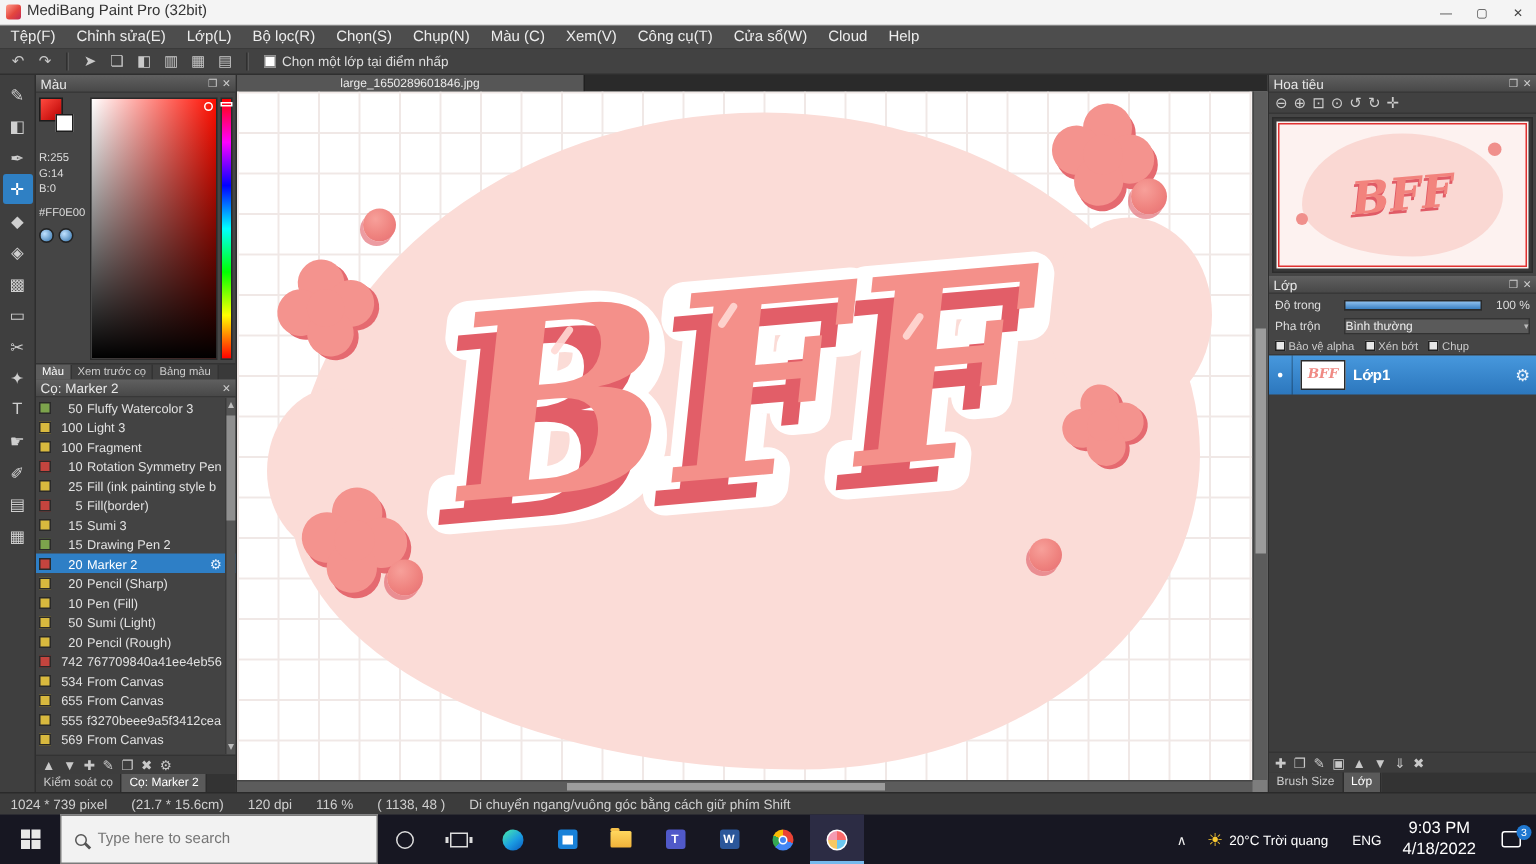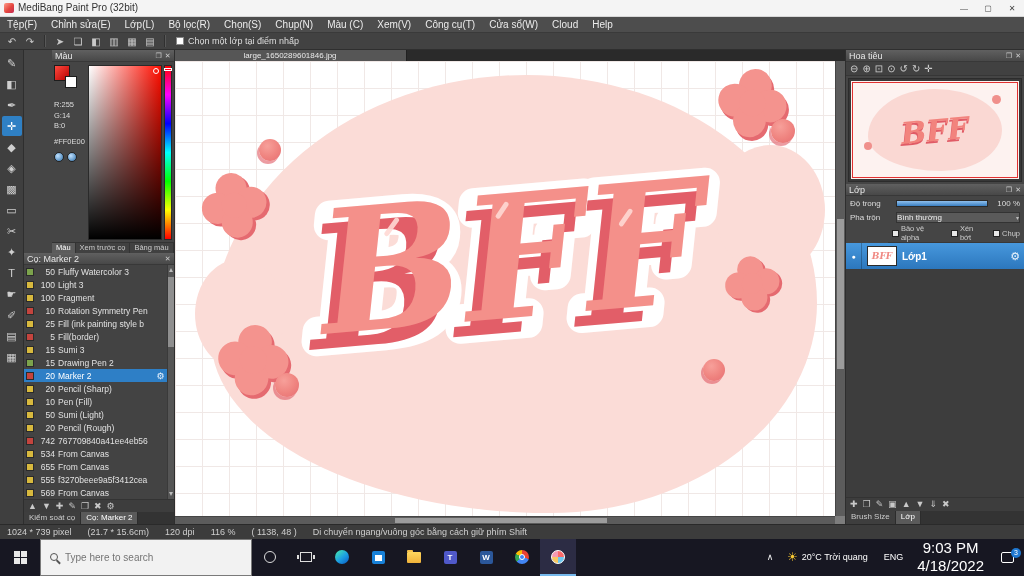--- a/index.html
+++ b/index.html
@@ -30,21 +30,21 @@
   .toolstrip{flex:0 0 24px;background:#3f3f3f;border-right:1px solid #2e2e2e;display:flex;flex-direction:column;align-items:center;padding-top:3px;gap:1px;}
   .tool{width:20px;height:20px;display:flex;align-items:center;justify-content:center;color:#cfcfcf;font-size:11px;border-radius:2px;}
   .tool.active{background:#2f80c4;color:#fff;}
 
   
   .left-panels{flex:0 0 133px;display:flex;flex-direction:column;background:#454545;border-right:1px solid #2e2e2e;}
   .panel-header{flex:0 0 12px;background:linear-gradient(#606060,#484848);display:flex;align-items:center;font-size:9px;color:#e8e8e8;padding:0 3px;border-bottom:1px solid #383838;}
   .panel-header .ph-title{flex:1;white-space:nowrap;overflow:hidden;}
   .ph-btn{font-size:7px;color:#ccc;margin-left:3px;}
 
-  .color-panel{flex:0 0 203px;display:flex;flex-direction:column;margin-left:28px;}
+  .color-panel{flex:0 0 203px;display:flex;flex-direction:column;}
   .color-body{flex:1;display:flex;padding:3px 2px 2px 2px;gap:3px;min-height:0;}
   .swatch-col{flex:0 0 28px;display:flex;flex-direction:column;font-size:7.5px;color:#ddd;}
   .fg-swatch{width:16px;height:16px;background:linear-gradient(135deg,#ff4a3f,#b80000);border:1px solid #1d1d1d;}
   .bg-swatch{width:12px;height:12px;background:#fff;border:1px solid #1d1d1d;margin:-5px 0 0 11px;}
   .rgb-block{margin-top:12px;line-height:1.4;}
   .hex-value{margin-top:5px;}
   .globe-row{display:flex;gap:3px;margin-top:6px;}
   .globe{width:10px;height:10px;border-radius:50%;background:radial-gradient(circle at 35% 35%,#bfe1ff,#2f6fa8);border:1px solid #222;}
   .sv-wrap{flex:1;display:flex;gap:2px;min-height:0;}
   .sv-box{flex:1;position:relative;border:1px solid #2a2a2a;background:linear-gradient(to top,#000,rgba(0,0,0,0)),linear-gradient(to right,#fff,#ff0e00);}
@@ -105,21 +105,21 @@
   .nav-dot{position:absolute;border-radius:50%;background:#f0908c;}
   .nav-rect{position:absolute;inset:3px;border:1px solid #e03030;}
   .layers-panel{flex:1;display:flex;flex-direction:column;min-height:0;}
   .lp-row{flex:0 0 14px;display:flex;align-items:center;padding:0 4px;gap:4px;font-size:8px;color:#ddd;background:#454545;}
   .lp-label{flex:0 0 42px;}
   .slider{flex:1;height:7px;background:#333;border:1px solid #2a2a2a;position:relative;}
   .slider-fill{position:absolute;inset:0;background:linear-gradient(#8fc0ee,#3a7fc1);}
   .lp-val{flex:0 0 28px;text-align:right;}
   .select{flex:1;height:11px;background:#5a5a5a;border:1px solid #333;display:flex;align-items:center;font-size:8px;color:#eee;padding:0 0;}
   .select .arrow{margin-left:auto;font-size:6px;color:#bbb;}
-  .lp-checks{flex:0 0 13px;display:flex;align-items:center;gap:7px;padding:0 4px;font-size:7.5px;color:#ccc;background:#454545;border-bottom:1px solid #383838;margin-left:42px;}
+  .lp-checks{flex:0 0 13px;display:flex;align-items:center;gap:7px;padding:0 4px;font-size:7.5px;color:#ccc;background:#454545;border-bottom:1px solid #383838;}
   .lp-check{display:flex;align-items:center;}
   .cb{width:7px;height:7px;background:#e8e8e8;border:1px solid #222;margin-right:2px;}
   .layer-list{flex:1;background:#3d3d3d;min-height:0;}
   .layer-row{height:26px;display:flex;align-items:center;background:linear-gradient(#4798dd,#2c77bd);gap:5px;padding-right:4px;}
   .layer-eye{flex:0 0 16px;align-self:stretch;display:flex;align-items:center;justify-content:center;color:#fff;font-size:7px;border-right:1px solid rgba(0,0,0,.25);}
   .layer-thumb{width:30px;height:20px;background:#fff;border:1px solid #2a2a2a;display:flex;align-items:center;justify-content:center;font-family:"DejaVu Serif",serif;font-style:italic;font-weight:bold;font-size:9px;color:#f08a84;}
   .layer-name{flex:1;font-size:10px;font-weight:bold;color:#fff;}
   .layer-gear{color:#eaf3fc;font-size:11px;}
 
   
@@ -150,21 +150,21 @@
   .icon-teams{width:13px;height:13px;border-radius:2px;background:#5059c9;display:flex;align-items:center;justify-content:center;color:#fff;font-size:8px;font-weight:bold;}
   .icon-word{width:13px;height:13px;border-radius:2px;background:#2b579a;display:flex;align-items:center;justify-content:center;color:#fff;font-size:8px;font-weight:bold;}
   .icon-chrome{width:14px;height:14px;border-radius:50%;background:conic-gradient(#ea4335 0 30%,#4285f4 30% 63%,#34a853 63% 82%,#fbbc05 82% 100%);position:relative;}
   .icon-chrome::after{content:"";position:absolute;inset:4px;background:#4285f4;border:1.5px solid #fff;border-radius:50%;}
   .icon-medibang{width:14px;height:14px;border-radius:50%;border:1px solid #fff;background:conic-gradient(#f96a6a 0 25%,#6cc8f0 25% 50%,#f7c861 50% 75%,#f49ab2 75% 100%);}
   .tb-right{margin-left:auto;display:flex;align-items:center;}
   .tb-chev{width:18px;text-align:center;font-size:9px;color:#eee;}
   .tb-weather{display:flex;align-items:center;gap:4px;padding:0 8px;font-size:9px;white-space:nowrap;}
   .sun{color:#f8c832;font-size:12px;}
   .tb-lang{padding:0 8px;font-size:9px;}
-  .tb-clock{padding:0 6px;font-size:15px;text-align:center;line-height:1.25;white-space:nowrap;}
+  .tb-clock{padding:0 6px;font-size:11px;text-align:center;line-height:1.25;white-space:nowrap;}
   .tb-notif{width:34px;display:flex;align-items:center;justify-content:center;position:relative;}
   .notif-icon{width:13px;height:11px;border:1px solid #fff;border-radius:2px;}
   .notif-badge{position:absolute;right:3px;bottom:5px;background:#1f78d1;color:#fff;font-size:7px;min-width:10px;height:10px;border-radius:5px;display:flex;align-items:center;justify-content:center;}
 </style>
 </head>
 <body>
 
 <div class="app">
 
   <div class="titlebar">

